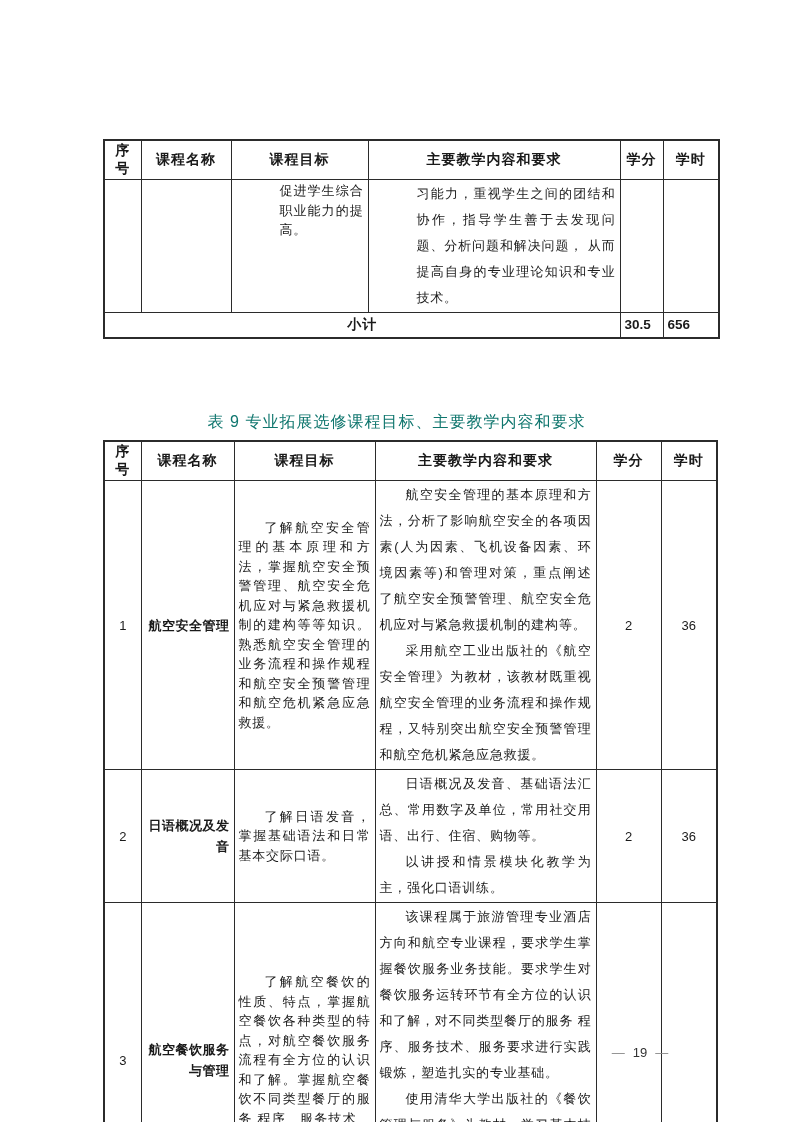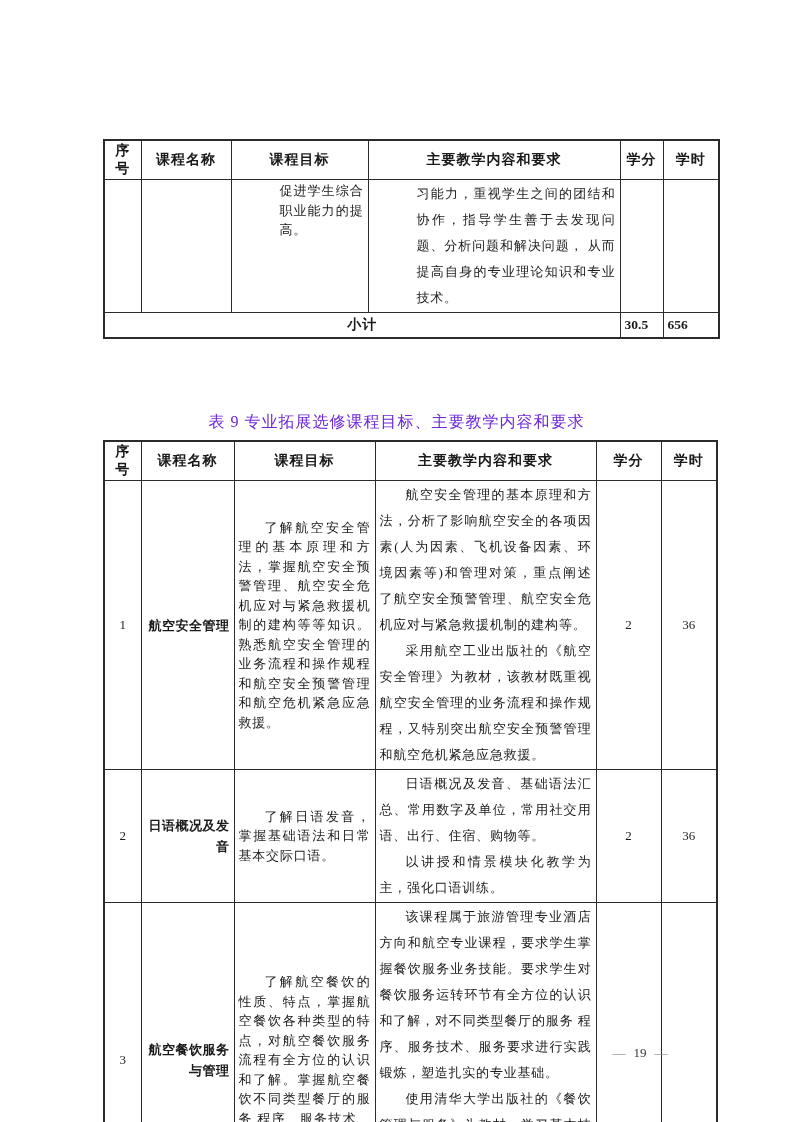--- a/index.html
+++ b/index.html
@@ -5,21 +5,21 @@
   html, body {
     margin: 0;
     padding: 0;
     background: #ffffff;
   }
   .page {
     position: relative;
     width: 793px;
     height: 1122px;
     background: #ffffff;
-    font-family: Liberation Serif, serif;
+    font-family: Liberation Sans, sans-serif;
     color: #1a1a1a;
     overflow: hidden;
     border-radius: 21px;
   }
 
   
   table.doc-table {
     border-collapse: collapse;
     table-layout: fixed;
     position: absolute;
@@ -99,21 +99,21 @@
 
   
   .section-title {
     position: absolute;
     left: 0;
     top: 412px;
     width: 793px;
     text-align: center;
     font-size: 16px;
     letter-spacing: 1px;
-    color: #6d28d9;
+    color: #0f766e;
   }
 
   
   #table2 { left: 103px; top: 440px; width: 613px; }
   #table2 .hdr-row { height: 27px; }
   #table2 .row-1 { height: 220px; }
   #table2 .row-2 { height: 103px; }
   #table2 .row-3 { height: 195px; }
 
   

